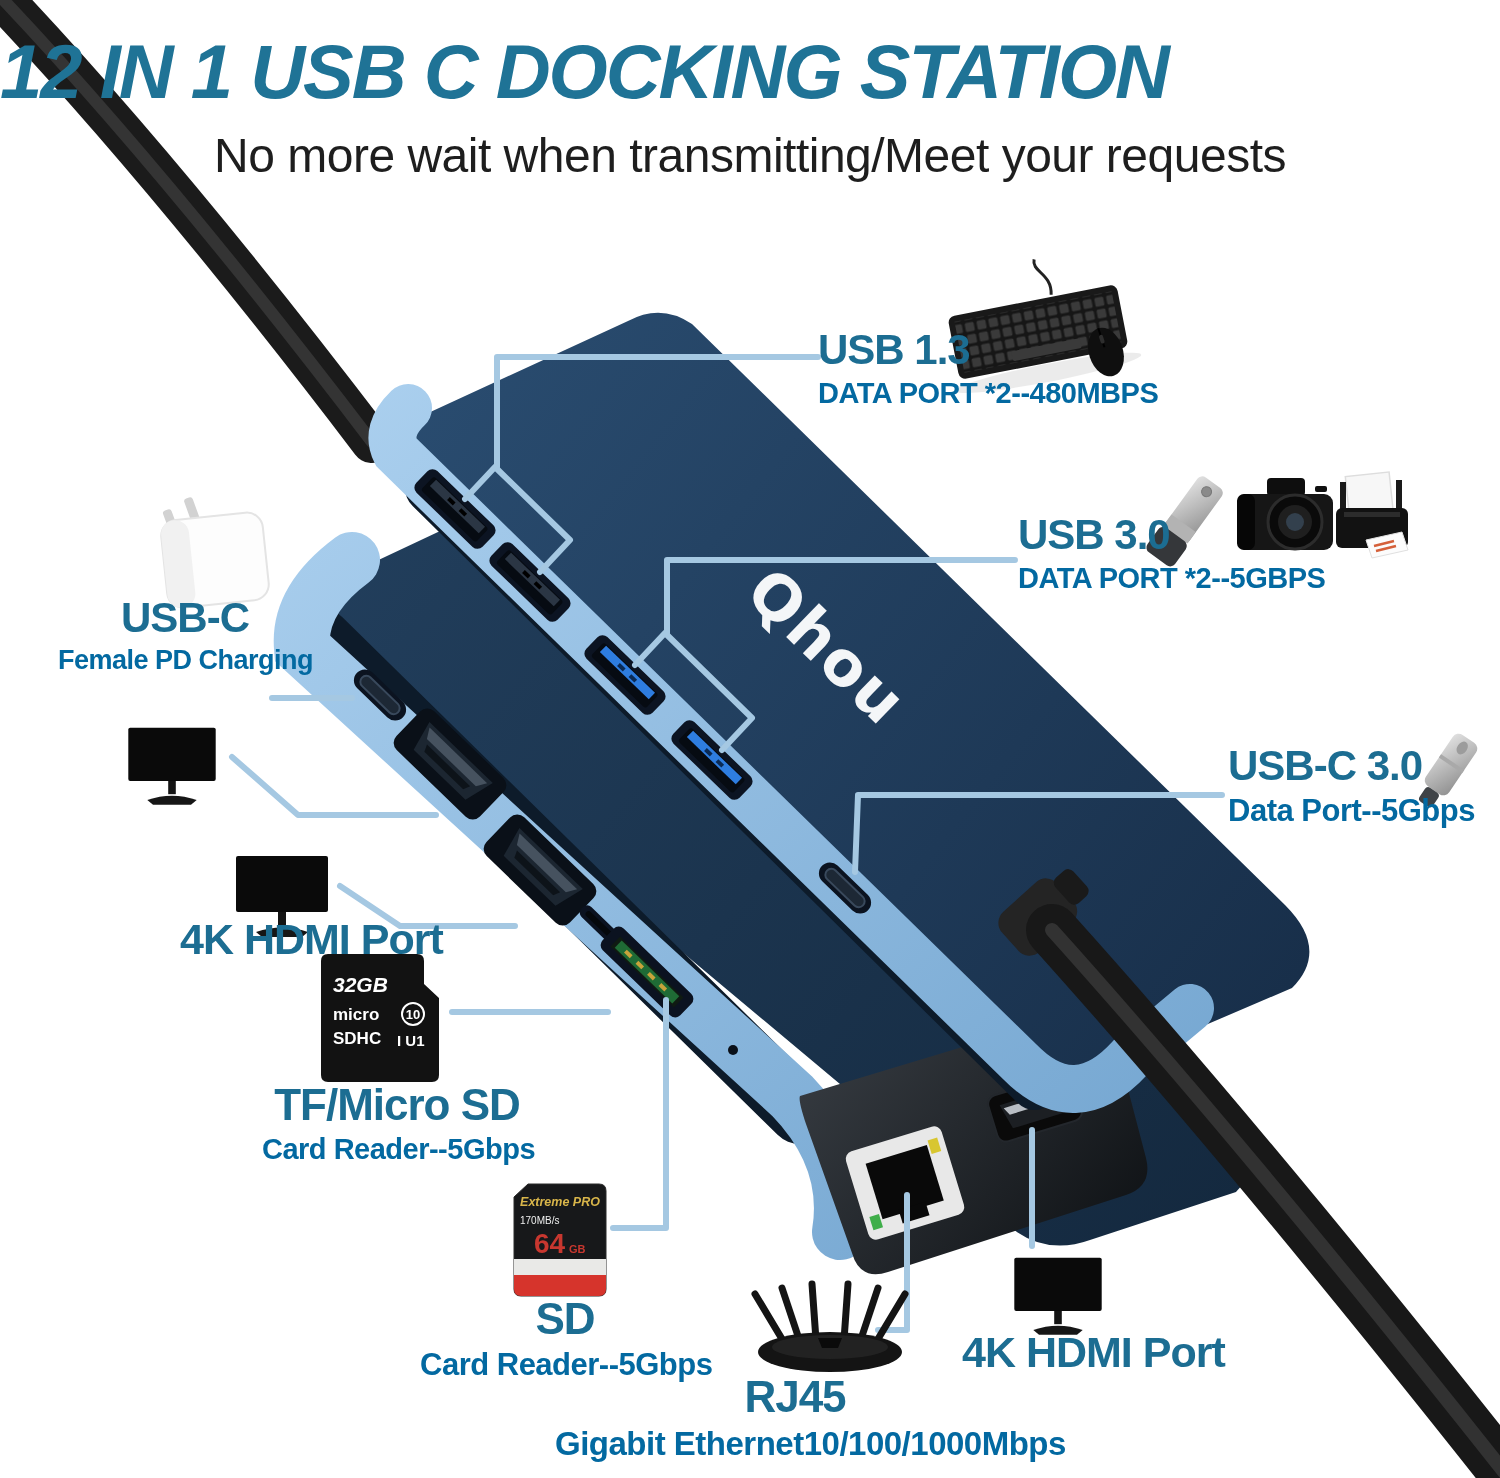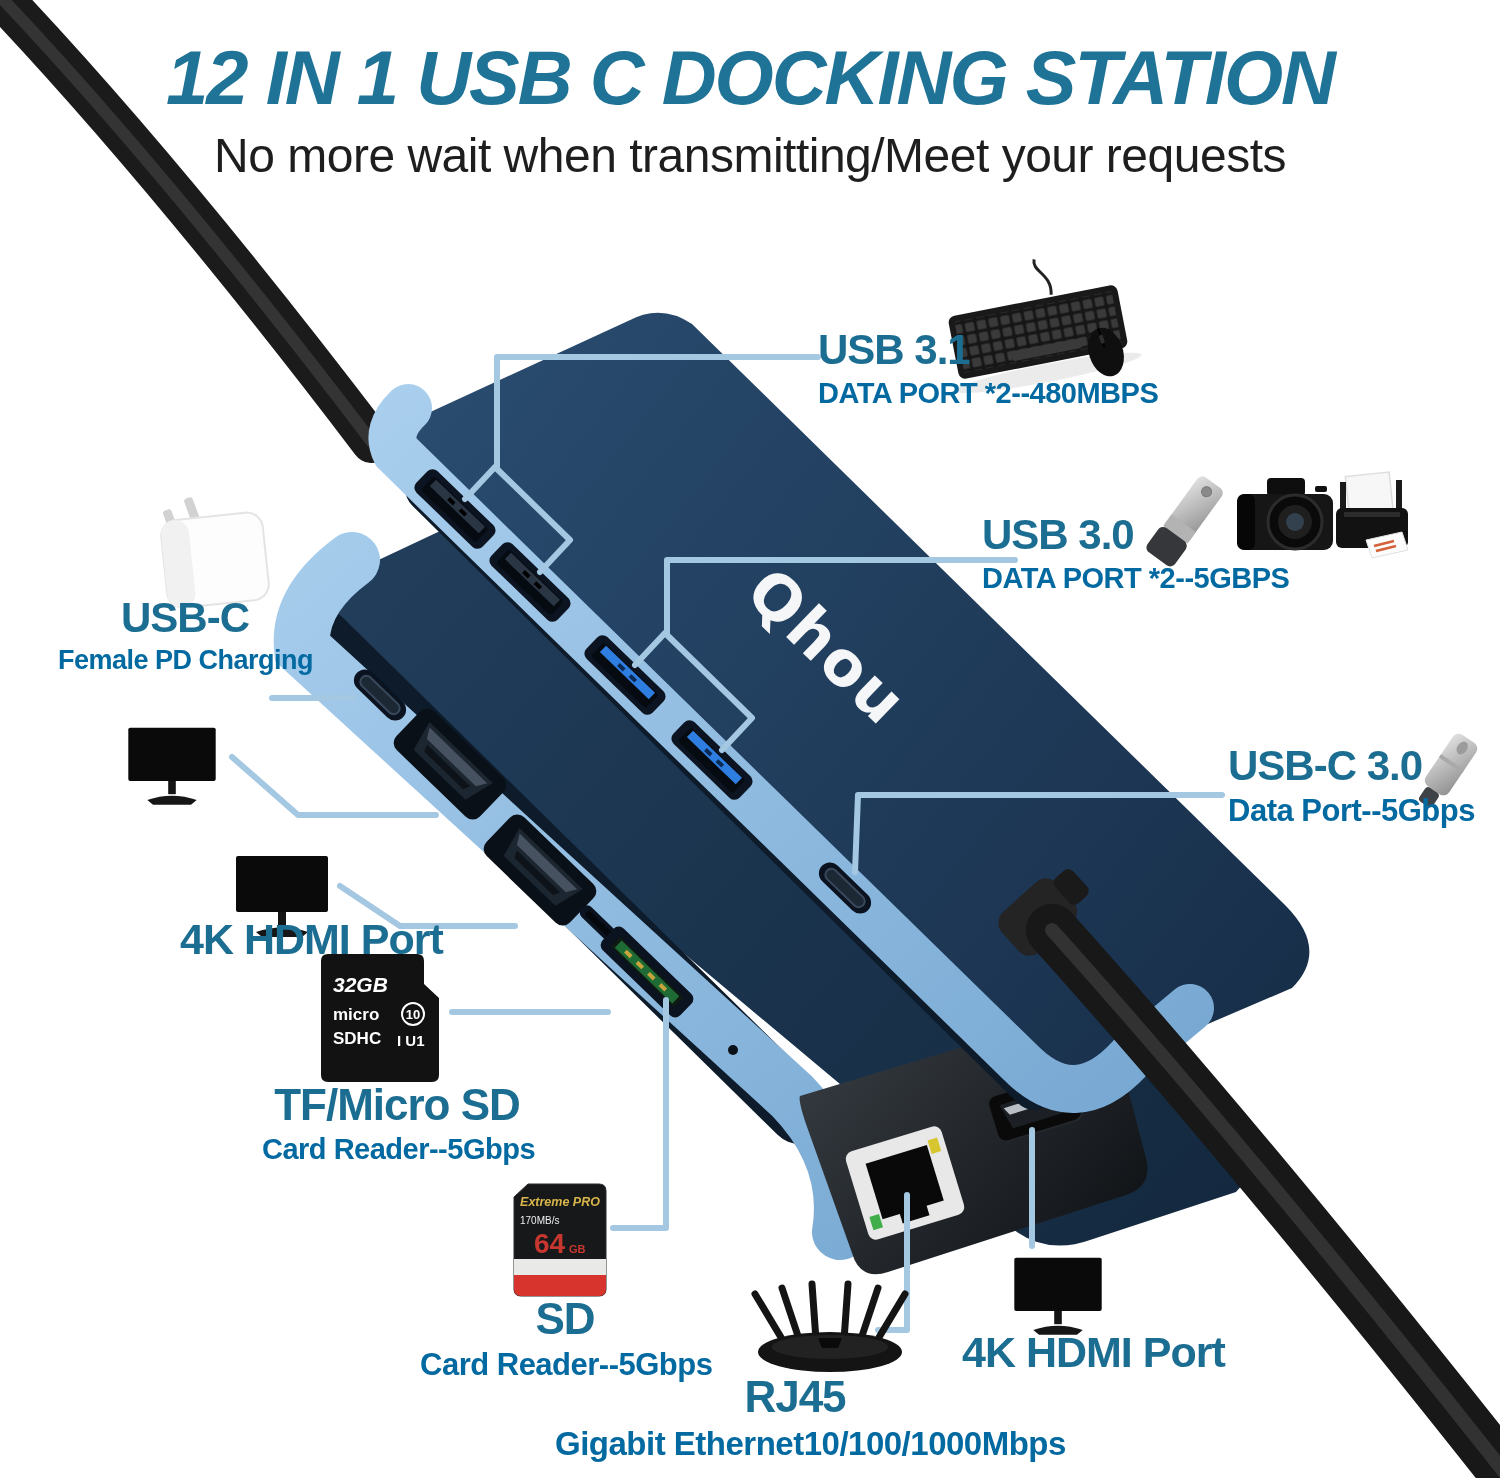--- a/index.html
+++ b/index.html
@@ -1,21 +1,21 @@
 <!DOCTYPE html>
 <html><head>
 <meta charset="utf-8">
 <style>
   html,body{margin:0;padding:0;background:#fff;}
   .canvas{position:relative;width:1500px;height:1478px;background:#ffffff;overflow:hidden;
           font-family:"Liberation Sans",sans-serif;}
   .scene{position:absolute;left:0;top:0;}
   .lbl{position:absolute;white-space:nowrap;}
   .center{text-align:center;}
-  .main-title{position:absolute;left:0;right:0;top:34px;text-align:center;
+  .main-title{position:absolute;left:0;right:0;top:28px;text-align:left;
               font-style:italic;font-weight:700;font-size:76px;letter-spacing:-2px;color:#1f7396;}
   .sub-title{position:absolute;left:0;right:0;top:128px;text-align:center;
              font-size:48px;font-weight:400;color:#1e1e1e;letter-spacing:-0.5px;}
   .co-title{font-weight:700;color:#1c6d92;font-size:42px;letter-spacing:-1px;line-height:1.05;}
   .co-desc{font-weight:700;color:#0369a1;font-size:29px;letter-spacing:-0.5px;line-height:1.2;margin-top:4px;}
   .desc-md{font-size:31px;font-weight:700;}
   .desc-lt{font-size:33px;font-weight:600;}
 </style>
 </head>
 <body>
@@ -249,25 +249,25 @@
     <ellipse cx="0" cy="0" rx="72" ry="20" fill="#141414"></ellipse>
     <ellipse cx="0" cy="-5" rx="58" ry="12" fill="#222222"></ellipse>
     <path d="M -12,-14 L 12,-14 L 8,-4 L -8,-4 Z" fill="#0a0a0a"></path>
   </g>
 </svg>
 
 <div class="main-title">12 IN 1 USB C DOCKING STATION</div>
 <div class="sub-title">No more wait when transmitting/Meet your requests</div>
 
 <div class="lbl" style="left:818px;top:328px;">
-  <div class="co-title">USB 3.1</div>
+  <div class="co-title">USB 1.3</div>
   <div class="co-desc">DATA PORT *2--480MBPS</div>
 </div>
 
-<div class="lbl" style="left:982px;top:513px;">
+<div class="lbl" style="left:1018px;top:513px;">
   <div class="co-title">USB 3.0</div>
   <div class="co-desc">DATA PORT *2--5GBPS</div>
 </div>
 
 <div class="lbl" style="left:1228px;top:744px;">
   <div class="co-title">USB-C 3.0</div>
   <div class="co-desc desc-md">Data Port--5Gbps</div>
 </div>
 
 <div class="lbl center" style="left:58px;top:596px;width:254px;">

